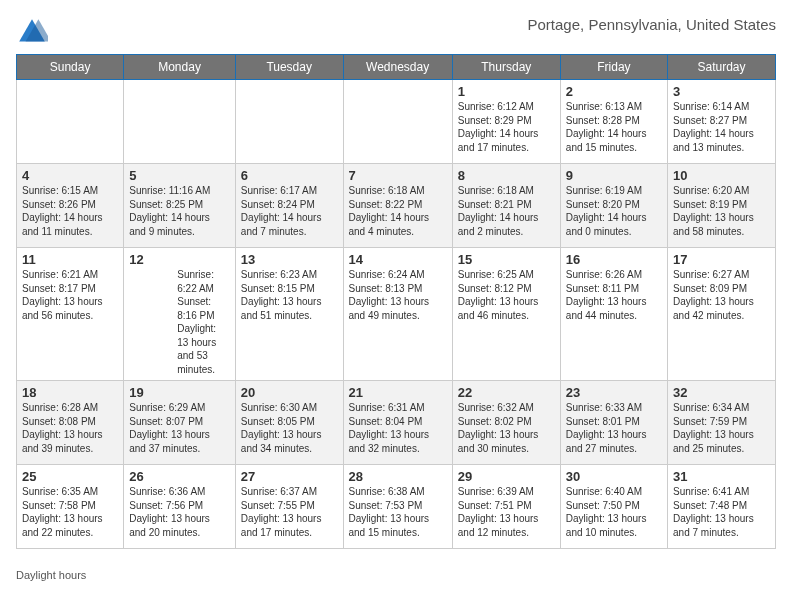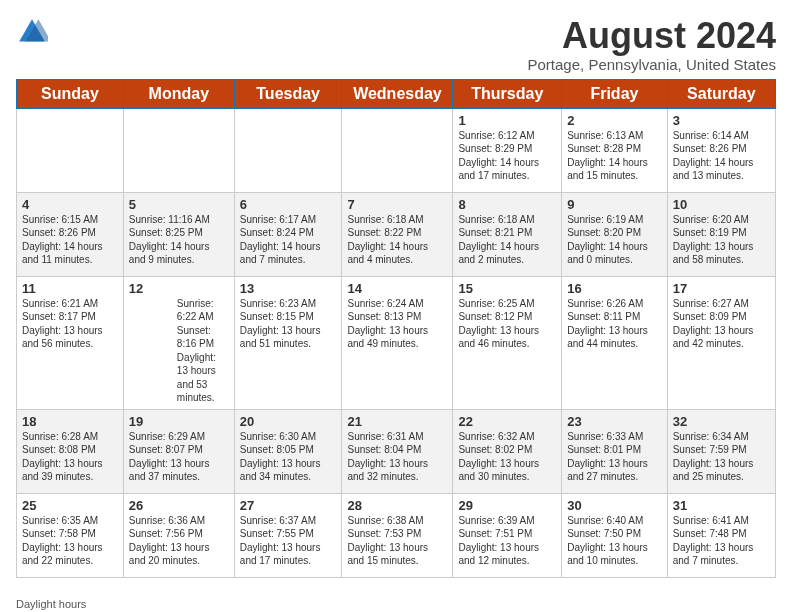--- a/index.html
+++ b/index.html
@@ -41,24 +41,24 @@
     .location {
       font-size: 15px;
       color: #555;
     }
     .calendar {
       width: 100%;
       border-collapse: collapse;
       border: 1px solid #ccc;
     }
     .calendar th {
-      background: #c2410c;
+      background: #737373;
       color: #fff;
-      font-size: 16px;
-      font-weight: bold;
+      font-size: 12px;
+      font-weight: normal;
       text-align: center;
       padding: 5px 4px;
       border: 1px solid #1a6fb5;
     }
     .calendar td {
       vertical-align: top;
       border: 1px solid #ccc;
       padding: 4px 5px;
       width: 113px;
       height: 84px;
@@ -101,21 +101,20 @@
 
 <div class="page">
   <div class="header">
     <div class="logo">
       <svg class="logo-icon" viewBox="0 0 40 40">
         <polygon points="20,4 36,32 4,32" fill="#2a7dc9"></polygon>
         <polygon points="28,4 44,32 12,32" fill="#1a5a9a" opacity="0.5"></polygon>
       </svg>
     </div>
     <div class="title-block">
-      <div class="month-year">August 2024</div>
       <div class="location">Portage, Pennsylvania, United States</div>
     </div>
   </div>
 
   <table class="calendar">
     <thead>
       <tr>
         <th>Sunday</th>
         <th>Monday</th>
         <th>Tuesday</th>
@@ -141,21 +140,21 @@
           <td>
             <span class="day-num">2</span>
             <div class="day-info" style="white-space: pre-line;">Sunrise: 6:13 AM
 Sunset: 8:28 PM
 Daylight: 14 hours
 and 15 minutes.</div>
           </td>
           <td>
             <span class="day-num">3</span>
             <div class="day-info" style="white-space: pre-line;">Sunrise: 6:14 AM
-Sunset: 8:26 PM
+Sunset: 8:27 PM
 Daylight: 14 hours
 and 13 minutes.</div>
           </td>
         </tr>
         <tr class="row-gray">
           <td>
             <span class="day-num">4</span>
             <div class="day-info" style="white-space: pre-line;">Sunrise: 6:15 AM
 Sunset: 8:26 PM
 Daylight: 14 hours

